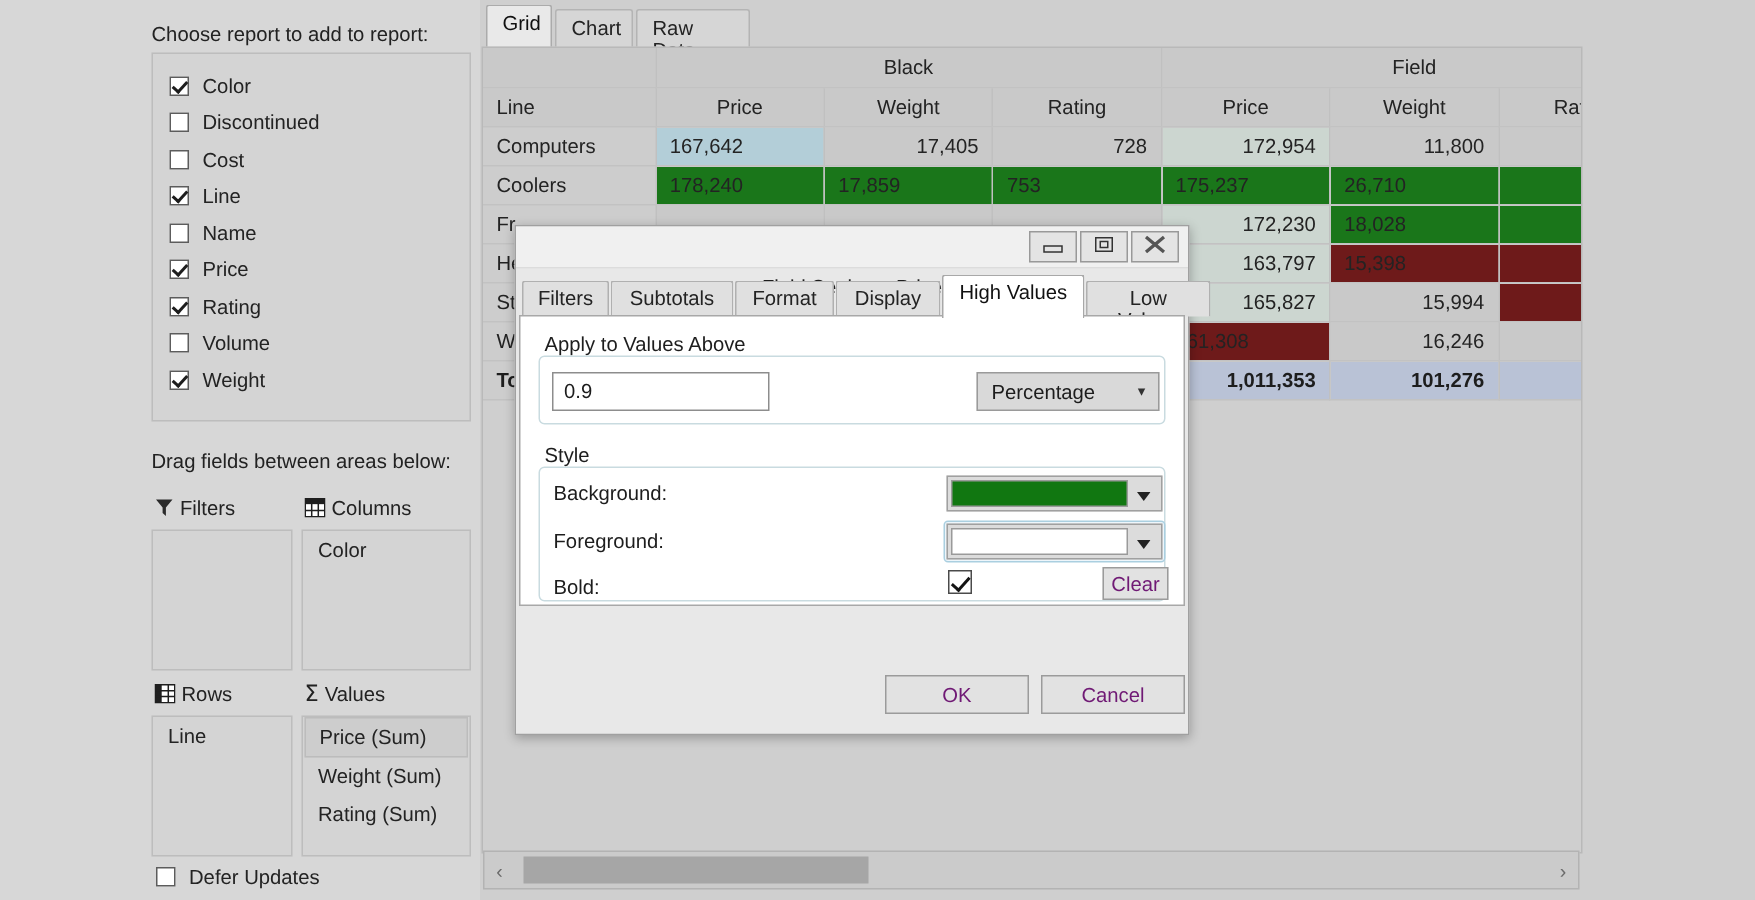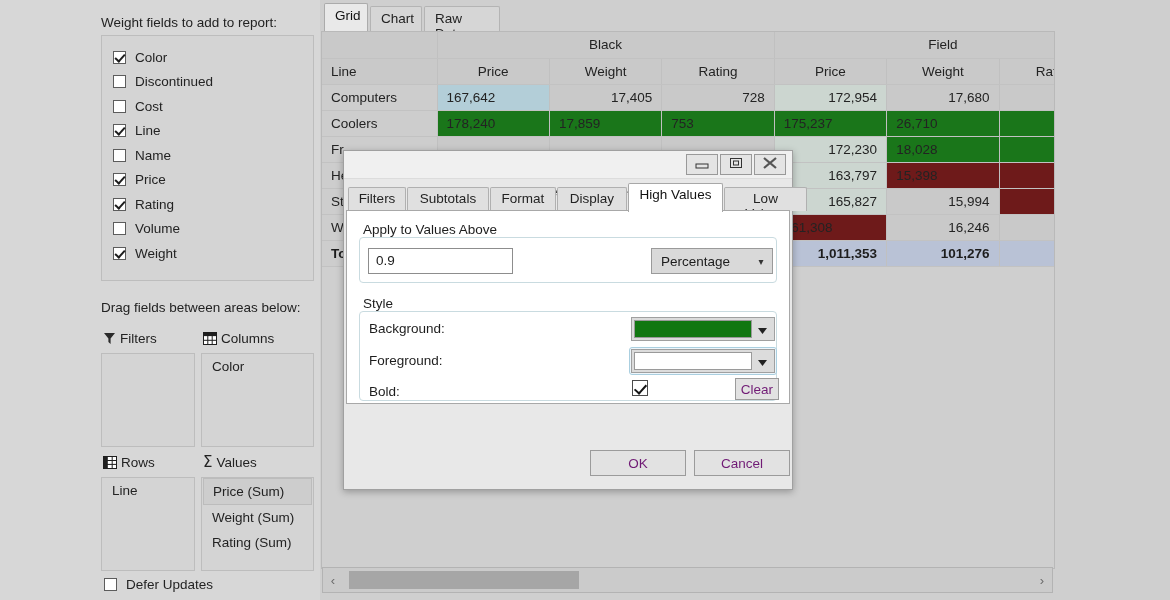--- a/index.html
+++ b/index.html
@@ -154,21 +154,21 @@
     font-family:"Liberation Sans",sans-serif;
   }
   .dlg-foot{position:absolute;left:0;right:0;bottom:0;height:52px;background:#e8e8e8;}
 </style>
 </head>
 <body>
 
 <div class="app">
 
   <div class="leftpanel">
-    <div class="panel-title">Weight fields to add to report:</div>
+    <div class="panel-title">Choose report to add to report:</div>
 
     <div class="fieldbox">
       <div class="fieldlist" id="field-list">
           <div class="fielditem">
             <span class="cbx checked"></span>
             <span class="fieldlabel">Color</span>
           </div>
           <div class="fielditem">
             <span class="cbx"></span>
             <span class="fieldlabel">Discontinued</span>
@@ -290,21 +290,21 @@
           </tr>
 
         </thead>
         <tbody id="grid-body">
             <tr>
               <td class="rowhdr">Computers</td>
               <td class="sel">167,642</td>
               <td class="num">17,405</td>
               <td class="num">728</td>
               <td class="num tint">172,954</td>
-              <td class="num">17,680</td>
+              <td class="num">11,800</td>
               <td class="num"></td>
             </tr>
             <tr>
               <td class="rowhdr">Coolers</td>
               <td class="green">178,240</td>
               <td class="green">17,859</td>
               <td class="green">753</td>
               <td class="green">175,237</td>
               <td class="green">26,710</td>
               <td class="green"></td>

